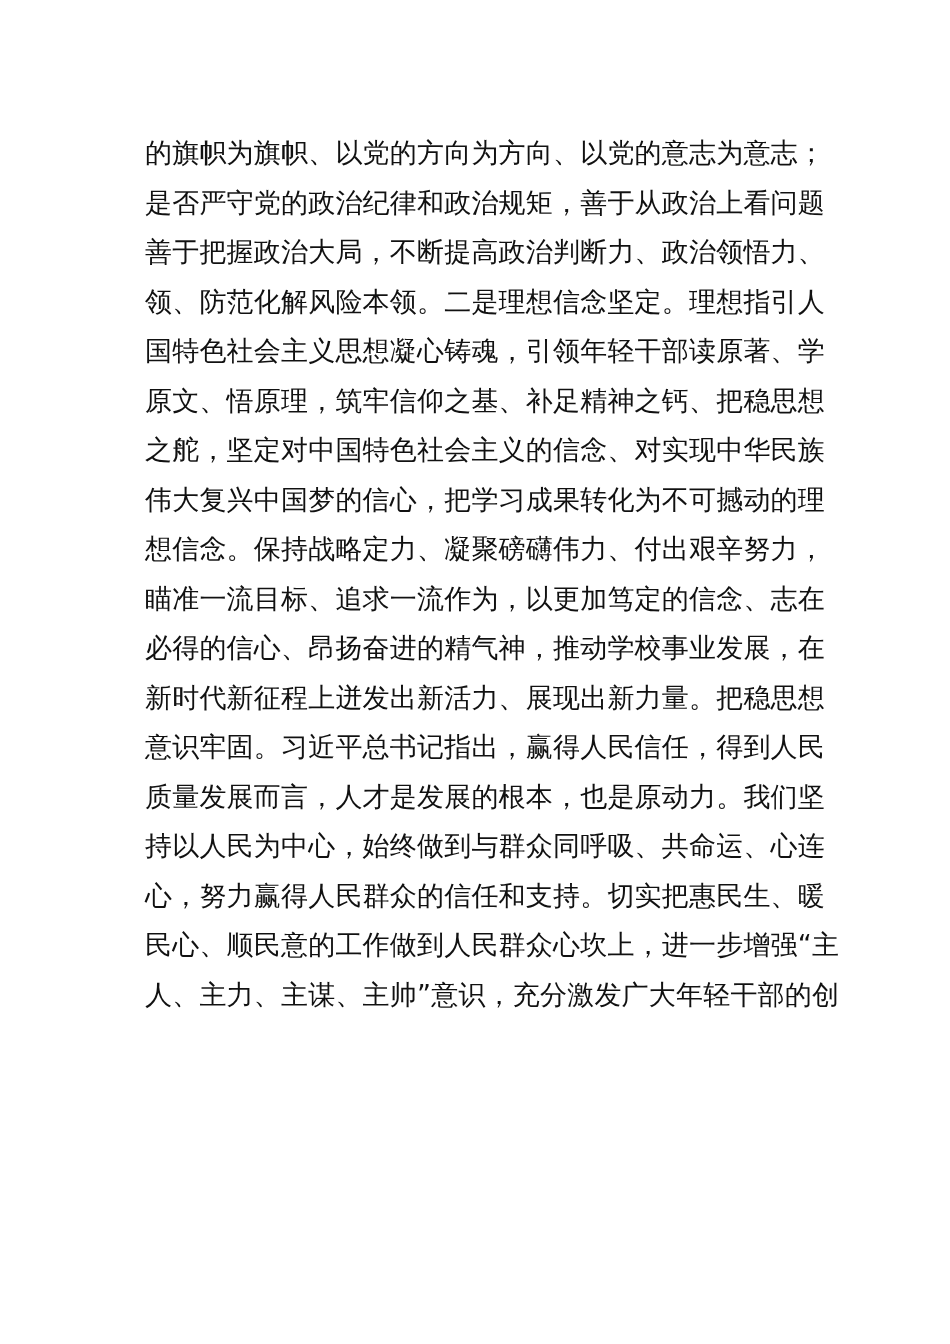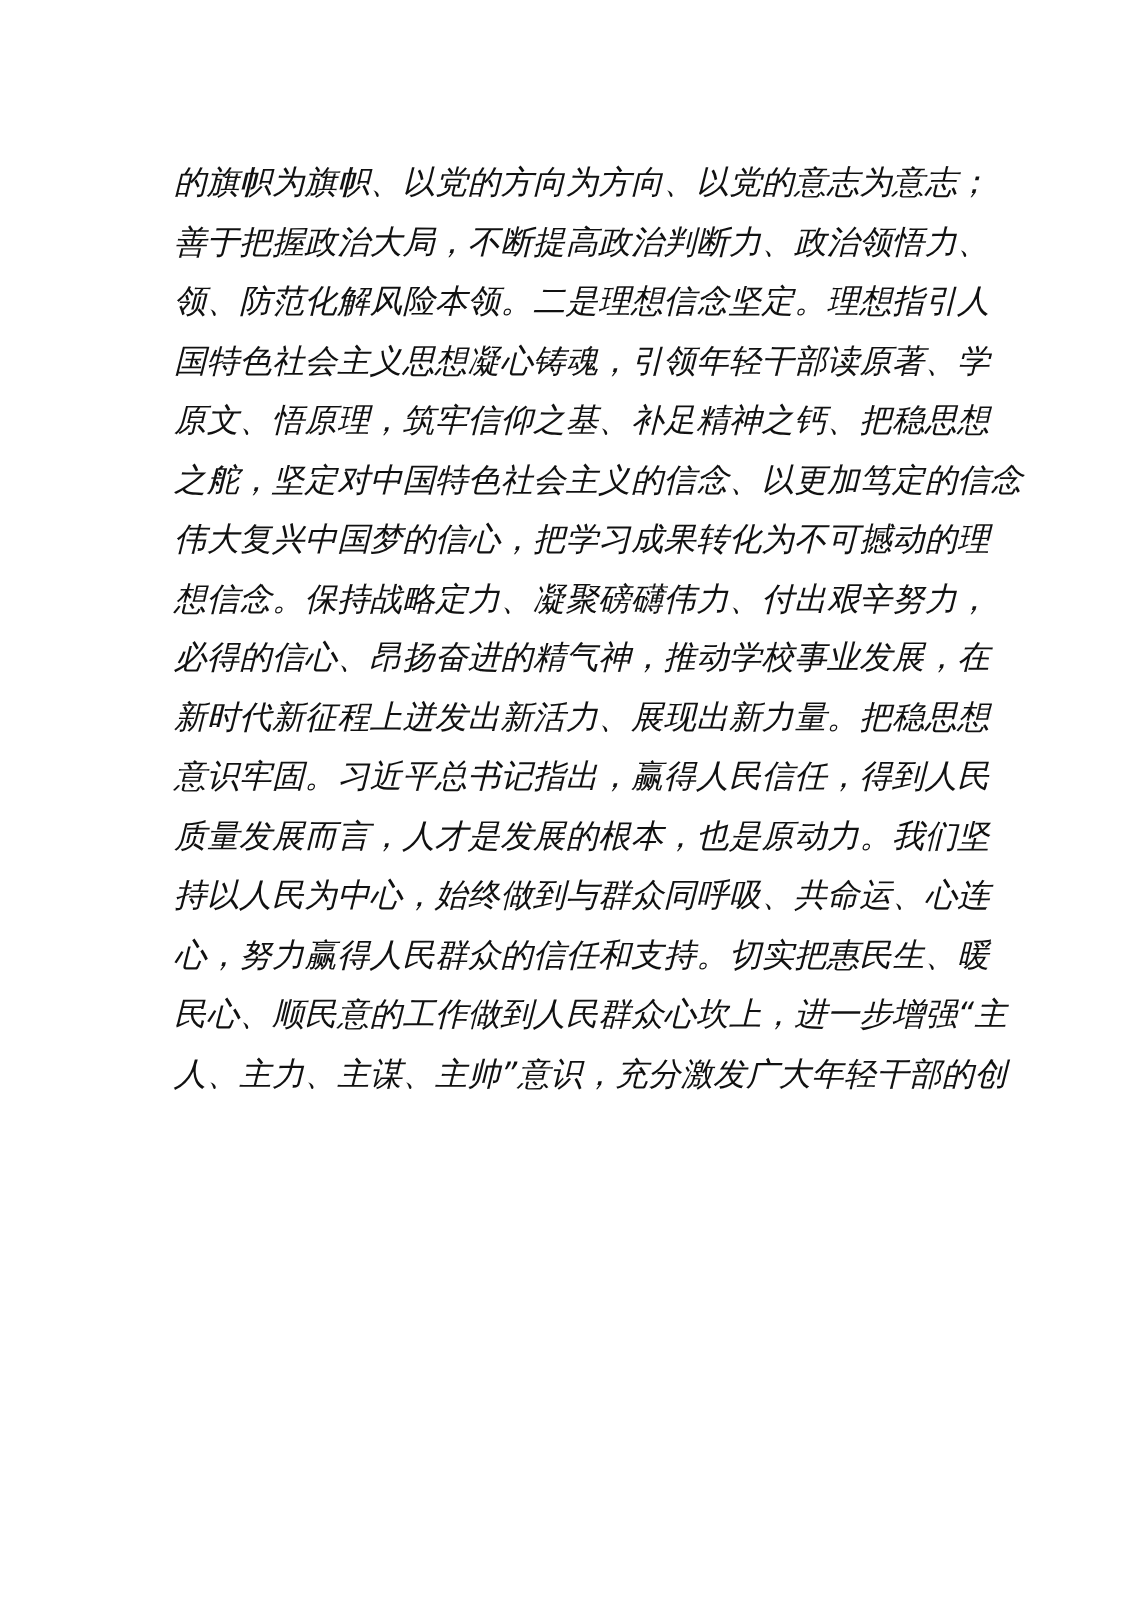--- a/index.html
+++ b/index.html
@@ -23,42 +23,43 @@
     }
     .text-block {
       position: absolute;
       left: 145px;
       top: 128px;
       width: 670px;
       color: #111111;
       font-family: "DejaVu Sans", "Liberation Sans", sans-serif;
       font-size: 27px;
       line-height: 49.5px;
-      font-style: italic;
     }
     .line {
       display: block;
       height: 49.5px;
       white-space: nowrap;
       letter-spacing: 0.2px;
     }
   </style>
 </head>
 <body>
 
 <div class="page">
   <div class="text-block">
     <span class="line">的旗帜为旗帜、以党的方向为方向、以党的意志为意志；</span>
+    <span class="line">是否严守党的政治纪律和政治规矩，善于从政治上看问题</span>
     <span class="line">善于把握政治大局，不断提高政治判断力、政治领悟力、</span>
     <span class="line">领、防范化解风险本领。二是理想信念坚定。理想指引人</span>
     <span class="line">国特色社会主义思想凝心铸魂，引领年轻干部读原著、学</span>
     <span class="line">原文、悟原理，筑牢信仰之基、补足精神之钙、把稳思想</span>
-    <span class="line">之舵，坚定对中国特色社会主义的信念、以更加笃定的信念</span>
+    <span class="line">之舵，坚定对中国特色社会主义的信念、对实现中华民族</span>
     <span class="line">伟大复兴中国梦的信心，把学习成果转化为不可撼动的理</span>
     <span class="line">想信念。保持战略定力、凝聚磅礴伟力、付出艰辛努力，</span>
+    <span class="line">瞄准一流目标、追求一流作为，以更加笃定的信念、志在</span>
     <span class="line">必得的信心、昂扬奋进的精气神，推动学校事业发展，在</span>
     <span class="line">新时代新征程上迸发出新活力、展现出新力量。把稳思想</span>
     <span class="line">意识牢固。习近平总书记指出，赢得人民信任，得到人民</span>
     <span class="line">质量发展而言，人才是发展的根本，也是原动力。我们坚</span>
     <span class="line">持以人民为中心，始终做到与群众同呼吸、共命运、心连</span>
     <span class="line">心，努力赢得人民群众的信任和支持。切实把惠民生、暖</span>
     <span class="line">民心、顺民意的工作做到人民群众心坎上，进一步增强“主</span>
     <span class="line">人、主力、主谋、主帅”意识，充分激发广大年轻干部的创</span>
   </div>
 </div>

